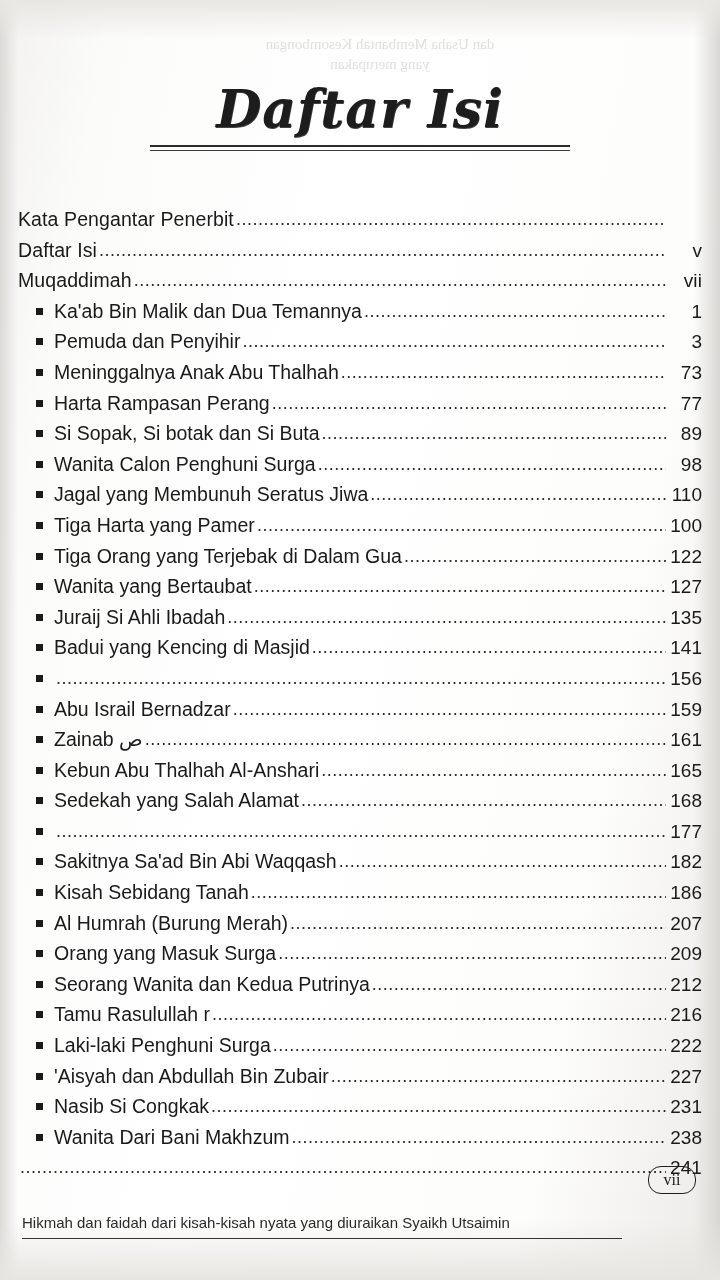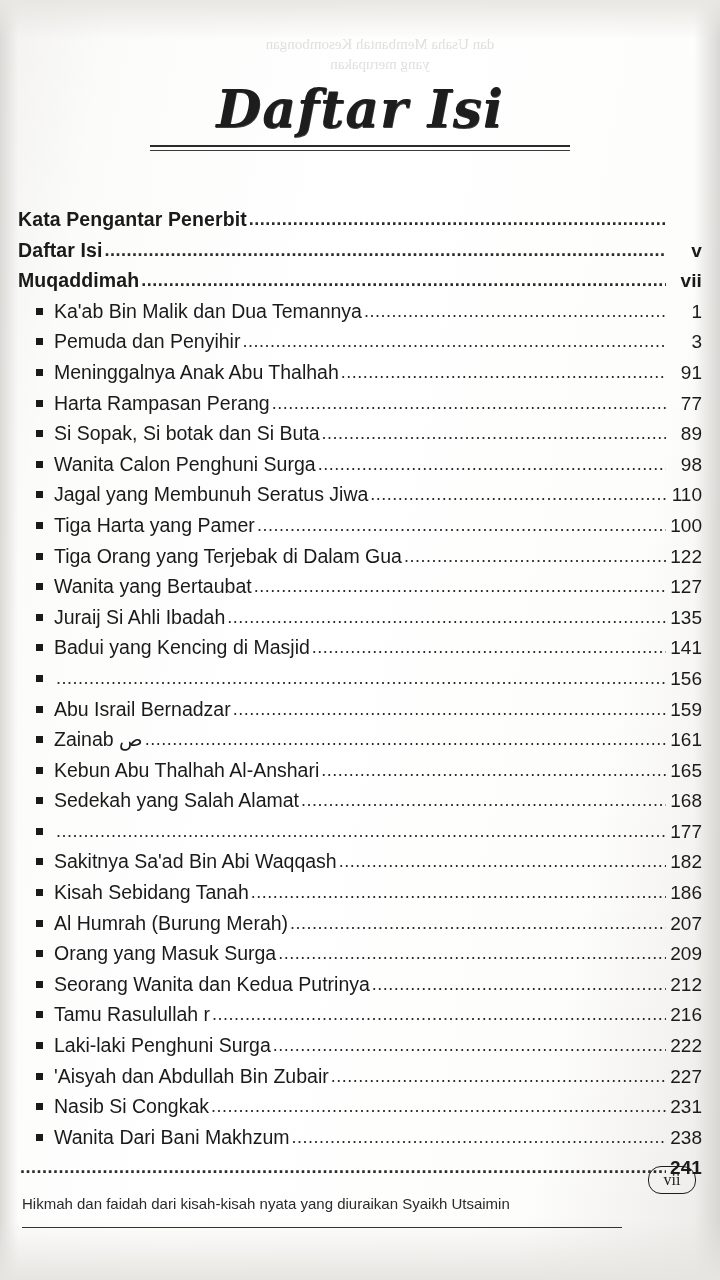--- a/index.html
+++ b/index.html
@@ -96,21 +96,21 @@
   .toc-row {
     display: flex;
     align-items: baseline;
     font-family: "Liberation Sans", sans-serif;
     font-size: 19.5px;
     line-height: 29.6px;
     color: #1a1a1a;
     white-space: nowrap;
   }
   .toc-row.top-level {
-    font-weight: bold;
+    font-weight: normal;
     letter-spacing: 0.1px;
   }
   .toc-row.sub {
     padding-left: 18px;
   }
   .bullet {
     display: inline-block;
     width: 7px;
     height: 7px;
     background: #1a1a1a;
@@ -156,27 +156,27 @@
     align-items: center;
     justify-content: center;
     font-family: "Liberation Serif", serif;
     font-size: 16px;
     color: #1a1a1a;
   }
 
   .footer-note {
     position: absolute;
     left: 22px;
-    bottom: 52px;
+    bottom: 41px;
     width: 600px;
     font-family: "Liberation Sans", sans-serif;
     font-size: 15px;
     color: #2b2b2b;
     border-bottom: 1.5px solid #333;
-    padding-bottom: 15px;
+    padding-bottom: 7px;
   }
 </style>
 </head>
 <body>
 
 <div class="page">
 
   <div class="edge-left"></div>
   <div class="edge-right"></div>
   <div class="edge-top"></div>
@@ -214,21 +214,21 @@
       <div class="toc-row sub">
         <span class="bullet"></span>
         <span class="label">Pemuda dan Penyihir</span>
         <span class="dots"></span>
         <span class="pageno">3</span>
       </div>
       <div class="toc-row sub">
         <span class="bullet"></span>
         <span class="label">Meninggalnya Anak Abu Thalhah</span>
         <span class="dots"></span>
-        <span class="pageno">91</span>
+        <span class="pageno">73</span>
       </div>
       <div class="toc-row sub">
         <span class="bullet"></span>
         <span class="label">Harta Rampasan Perang</span>
         <span class="dots"></span>
         <span class="pageno">77</span>
       </div>
       <div class="toc-row sub">
         <span class="bullet"></span>
         <span class="label">Si Sopak, Si botak dan Si Buta</span>

